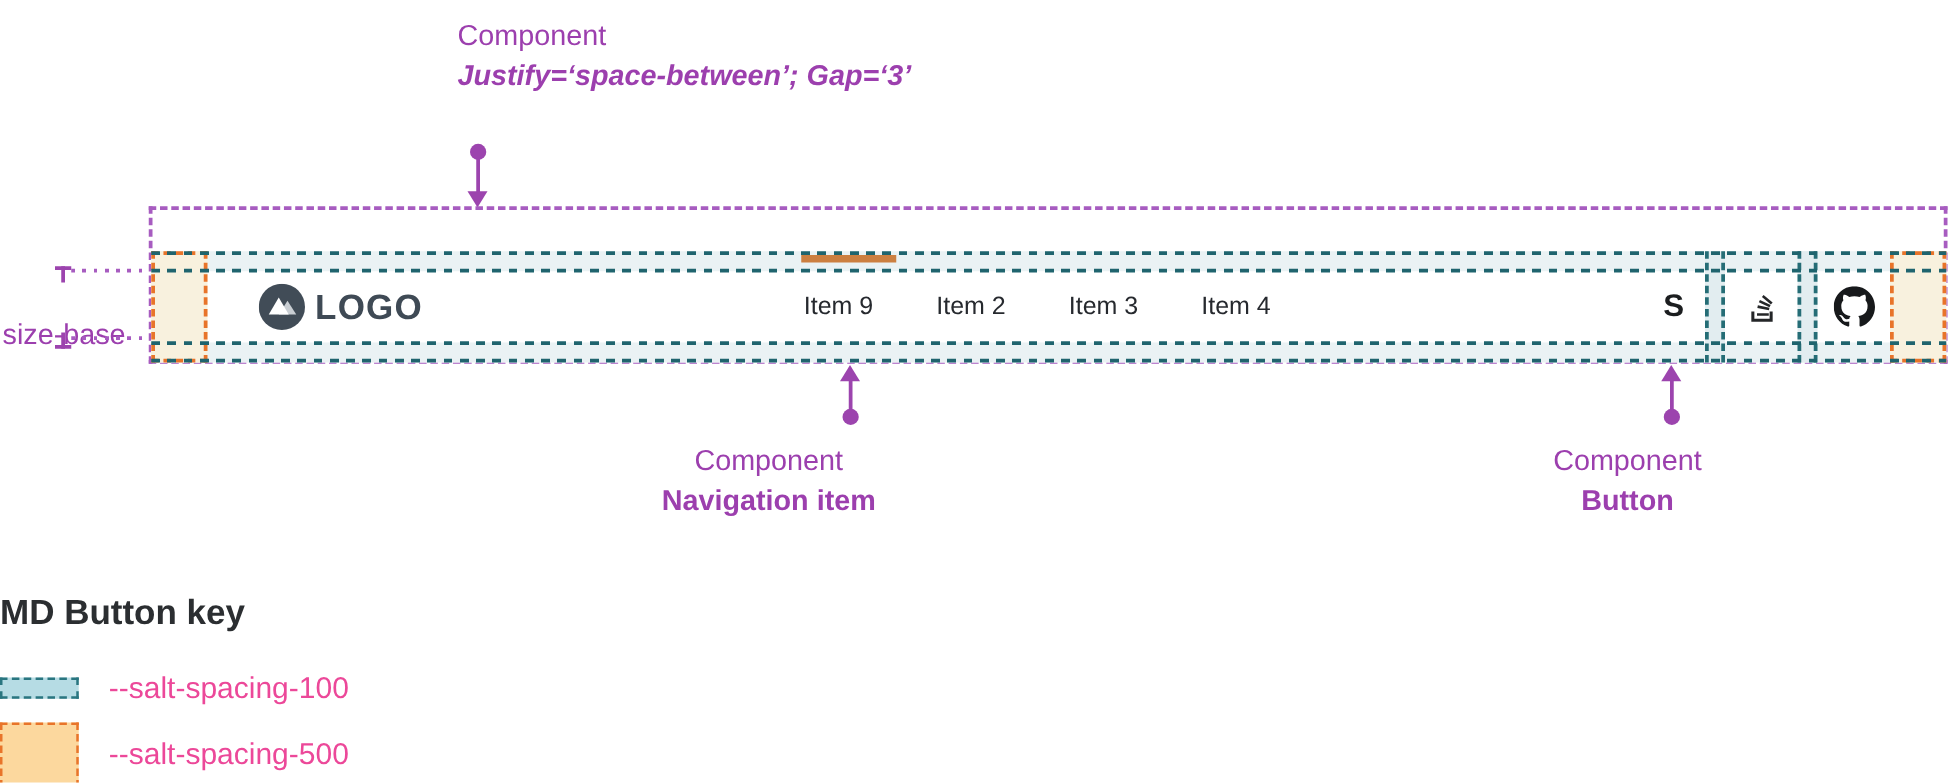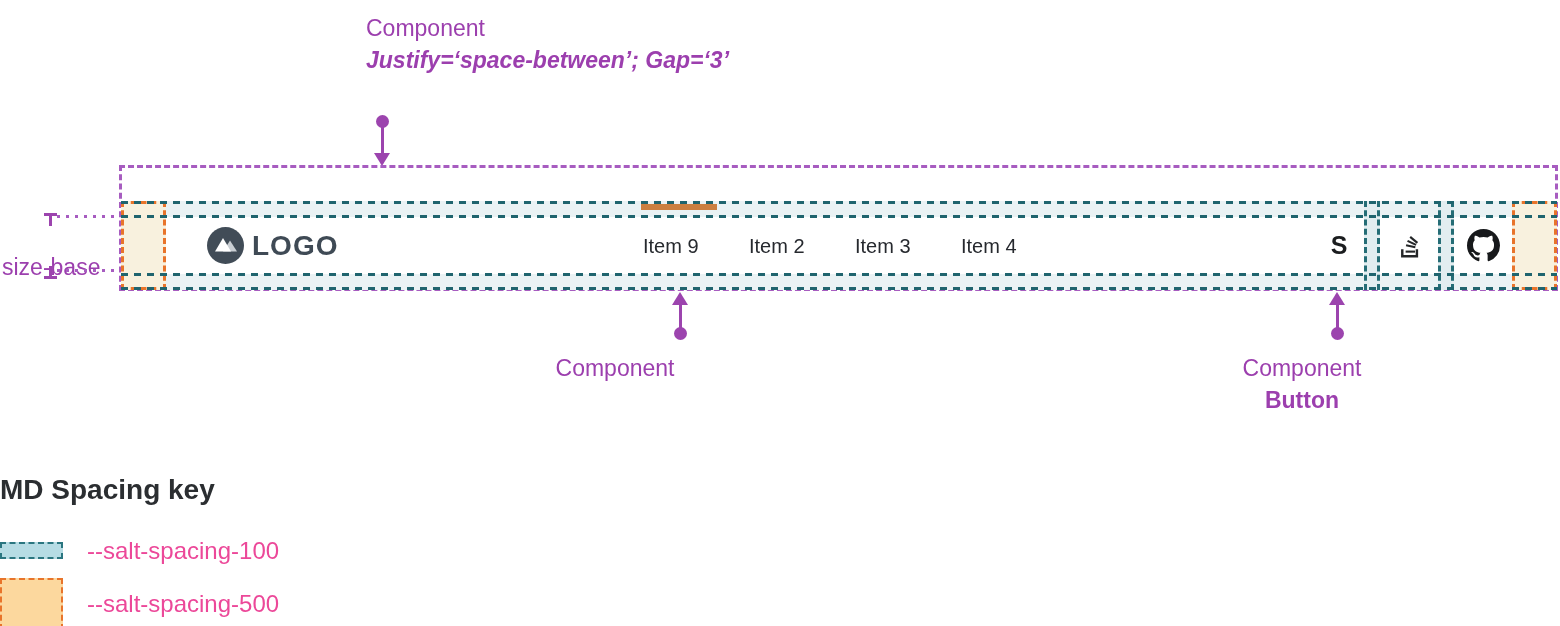--- a/index.html
+++ b/index.html
@@ -139,27 +139,28 @@
       </svg>
     </span>
   </div>
 </div>
 
 <div class="abs arrow-up" style="left:672px; top:292px;"></div>
 <div class="abs anno-line" style="left:679px; top:303px; height:28px;"></div>
 <div class="abs anno-dot" style="left:674px; top:327px;"></div>
 <div class="abs purple-text anno-center" style="left:505px; top:352px; width:220px;">
   <div>Component</div>
+  <div class="purple-bold">Navigation item</div>
 </div>
 
 <div class="abs arrow-up" style="left:1329px; top:292px;"></div>
 <div class="abs anno-line" style="left:1336px; top:303px; height:28px;"></div>
 <div class="abs anno-dot" style="left:1331px; top:327px;"></div>
 <div class="abs purple-text anno-center" style="left:1192px; top:352px; width:220px;">
   <div>Component</div>
   <div class="purple-bold">Button</div>
 </div>
 
-<div class="abs legend-title">MD Spacing key</div>
+<div class="abs legend-title">MD Button key</div>
 <div class="abs sw-100"></div>
 <div class="abs legend-label" style="left:87px; top:537px;">--salt-spacing-100</div>
 <div class="abs sw-300"></div>
 <div class="abs legend-label" style="left:87px; top:590px;">--salt-spacing-500</div>
 
 </body></html>

